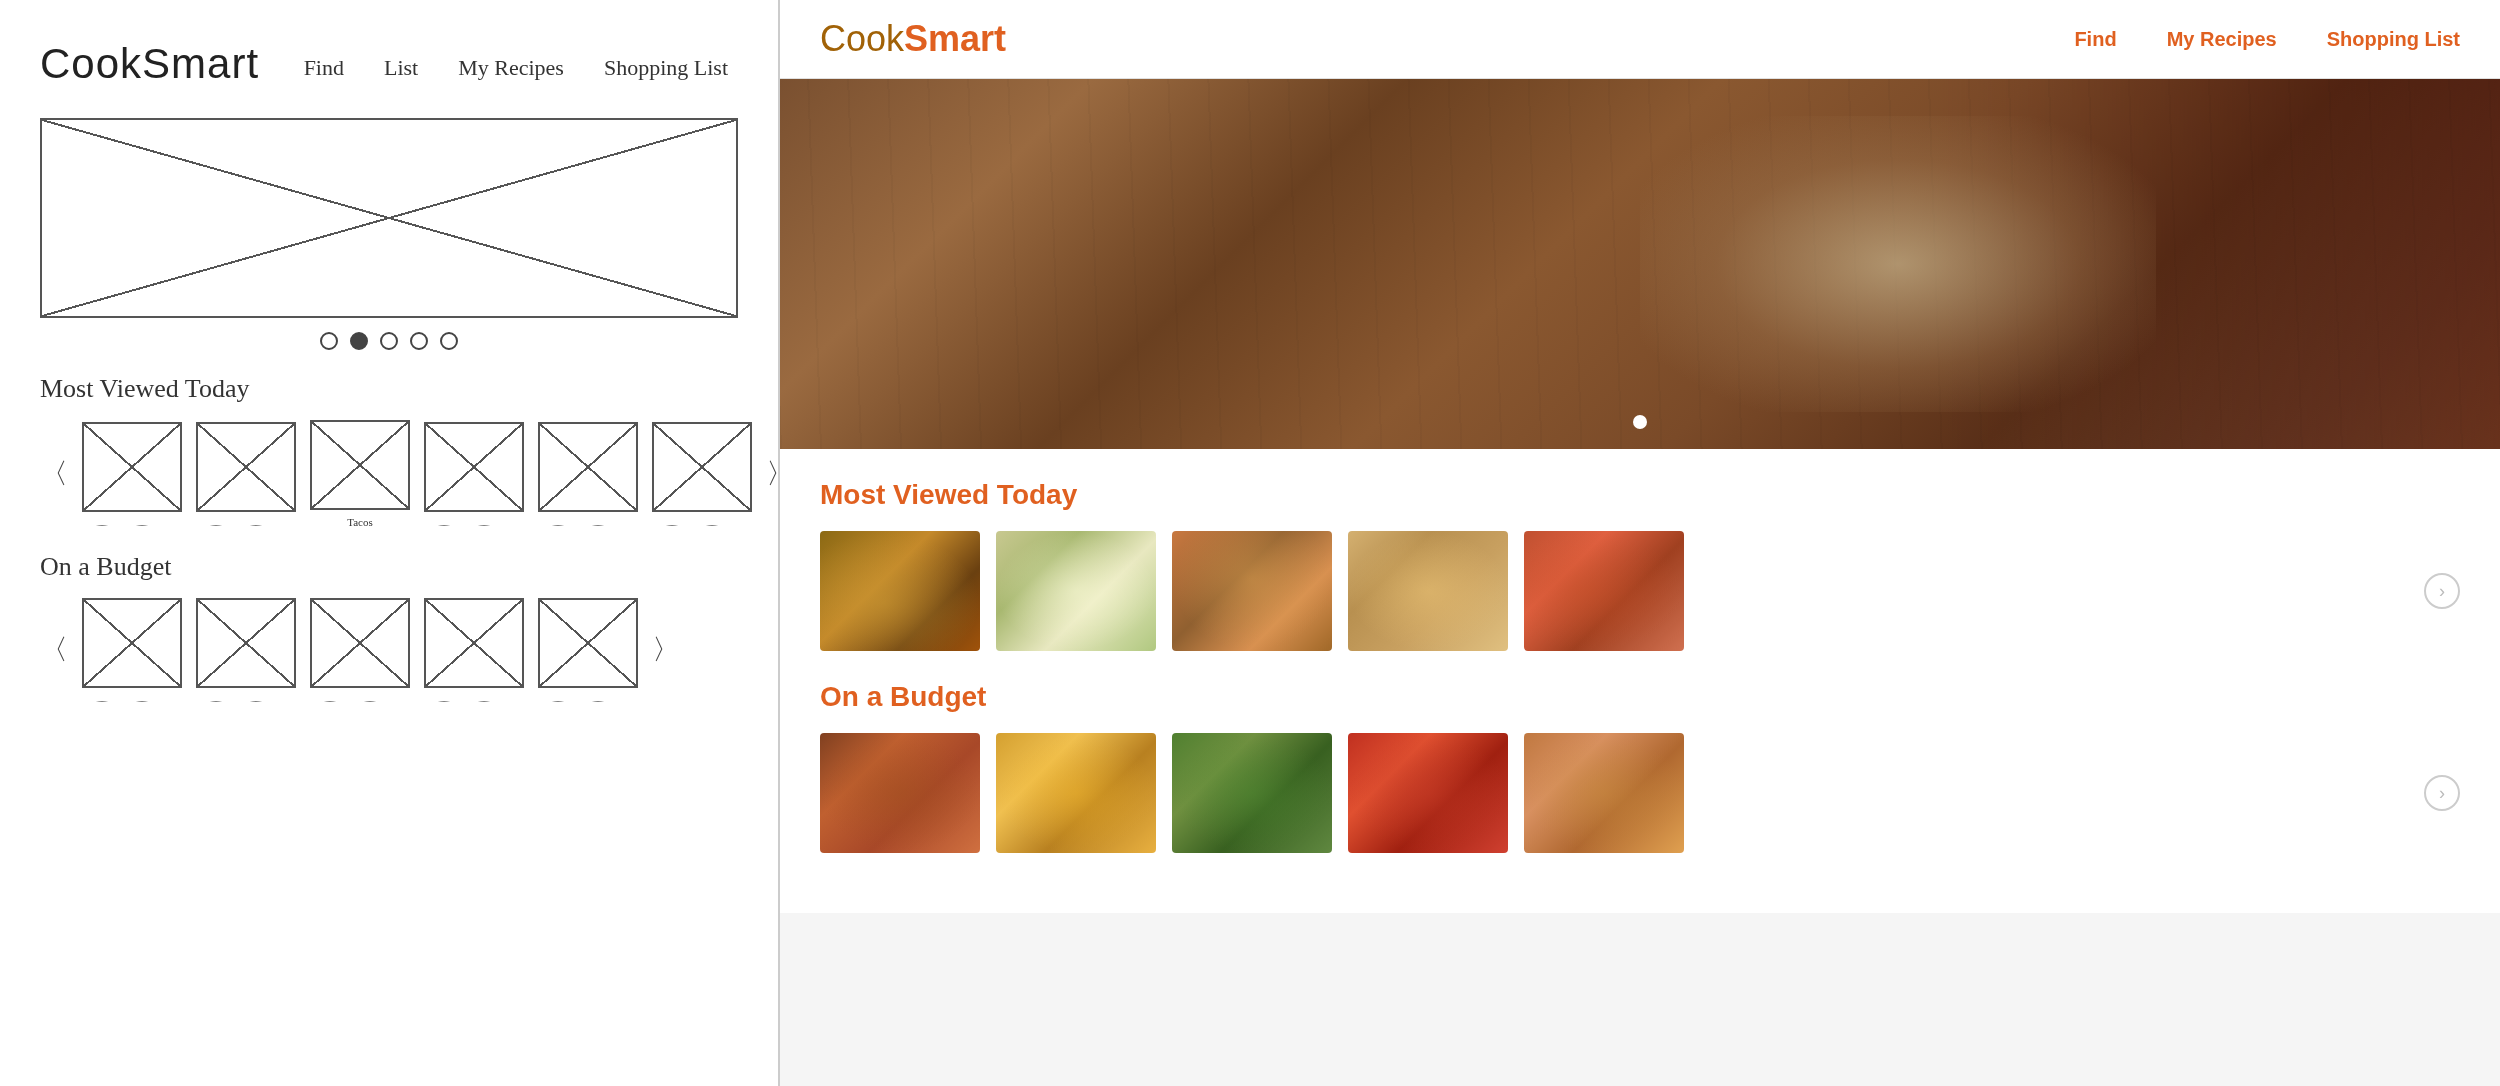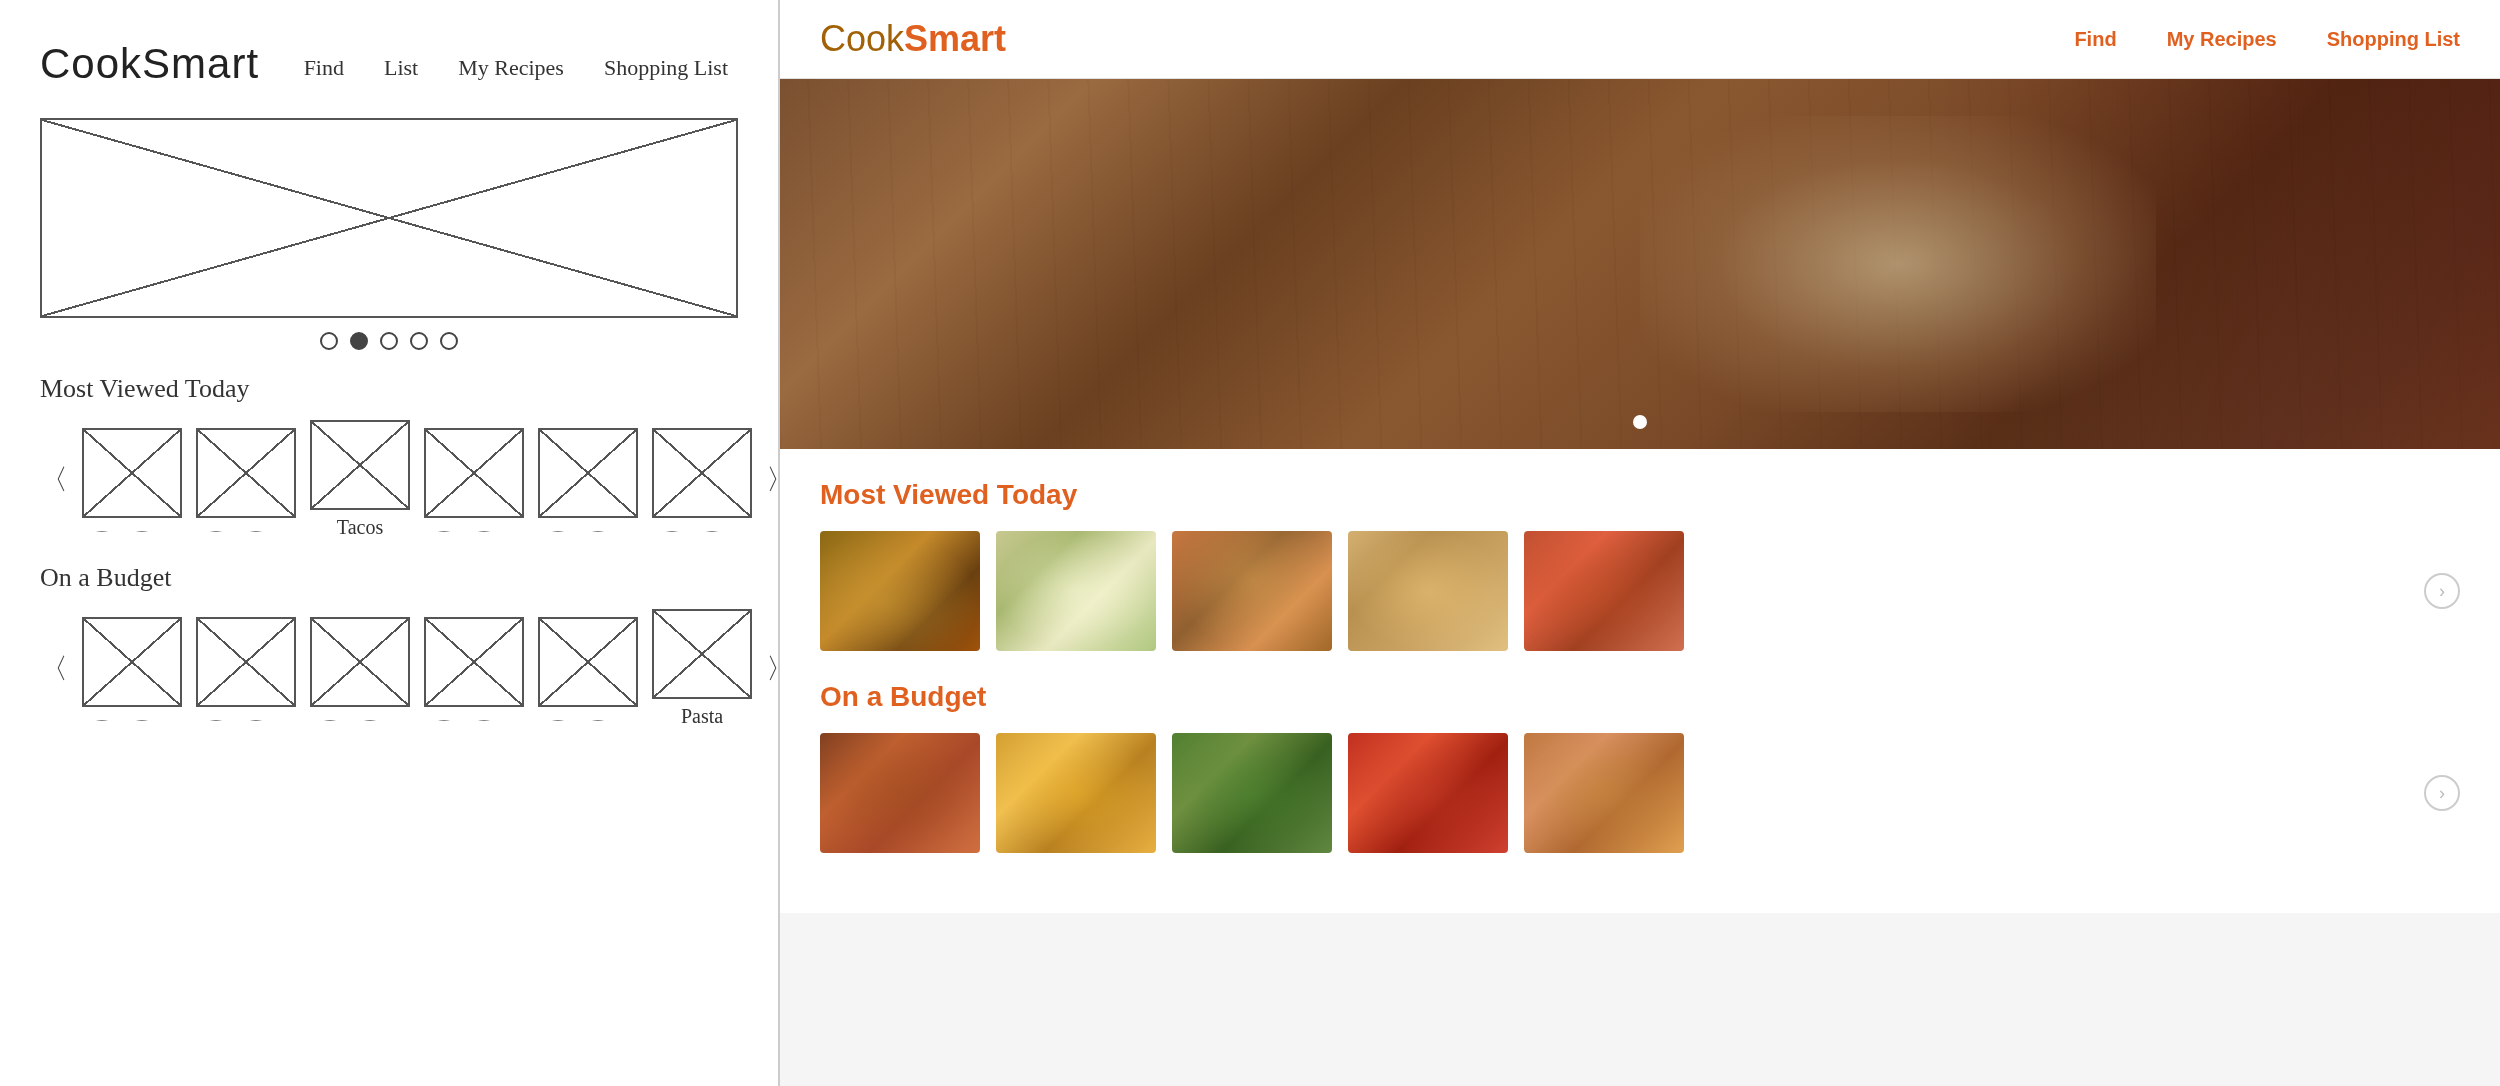--- a/index.html
+++ b/index.html
@@ -143,21 +143,21 @@
     }
 
     .sketch-item-wrapper {
       display: flex;
       flex-direction: column;
       align-items: center;
       gap: 6px;
     }
 
     .sketch-label {
-      font-size: 20px;
+      font-size: 11px;
       font-family: 'Segoe UI', cursive;
       color: #333;
       text-align: left;
     }
 
     .sketch-wavy {
       width: 80px;
       height: 8px;
       position: relative;
       overflow: hidden;
@@ -422,24 +422,20 @@
       </div>
     </div>
     <div class="sketch-item-wrapper">
       <div class="sketch-item"></div>
       <div class="sketch-wavy">
         <svg viewBox="0 0 80 8">
             <path d="M0,4 Q10,0 20,4 Q30,8 40,4 Q50,0 60,4 Q70,8 80,4" stroke="#555" fill="none" stroke-width="1.5"></path>
           </svg>
       </div>
     </div>
-    <div class="sketch-item-wrapper">
-      <div class="sketch-item"></div>
-      <span class="sketch-label">Pasta</span>
-    </div>
     <div class="sketch-arrow-right">〉</div>
   </div>
 
 </div>
 
 <div class="right-panel">
 
   <div class="app-header">
     <div class="app-logo">
       <span class="app-logo-cook">Cook</span><span class="app-logo-smart">Smart</span>

